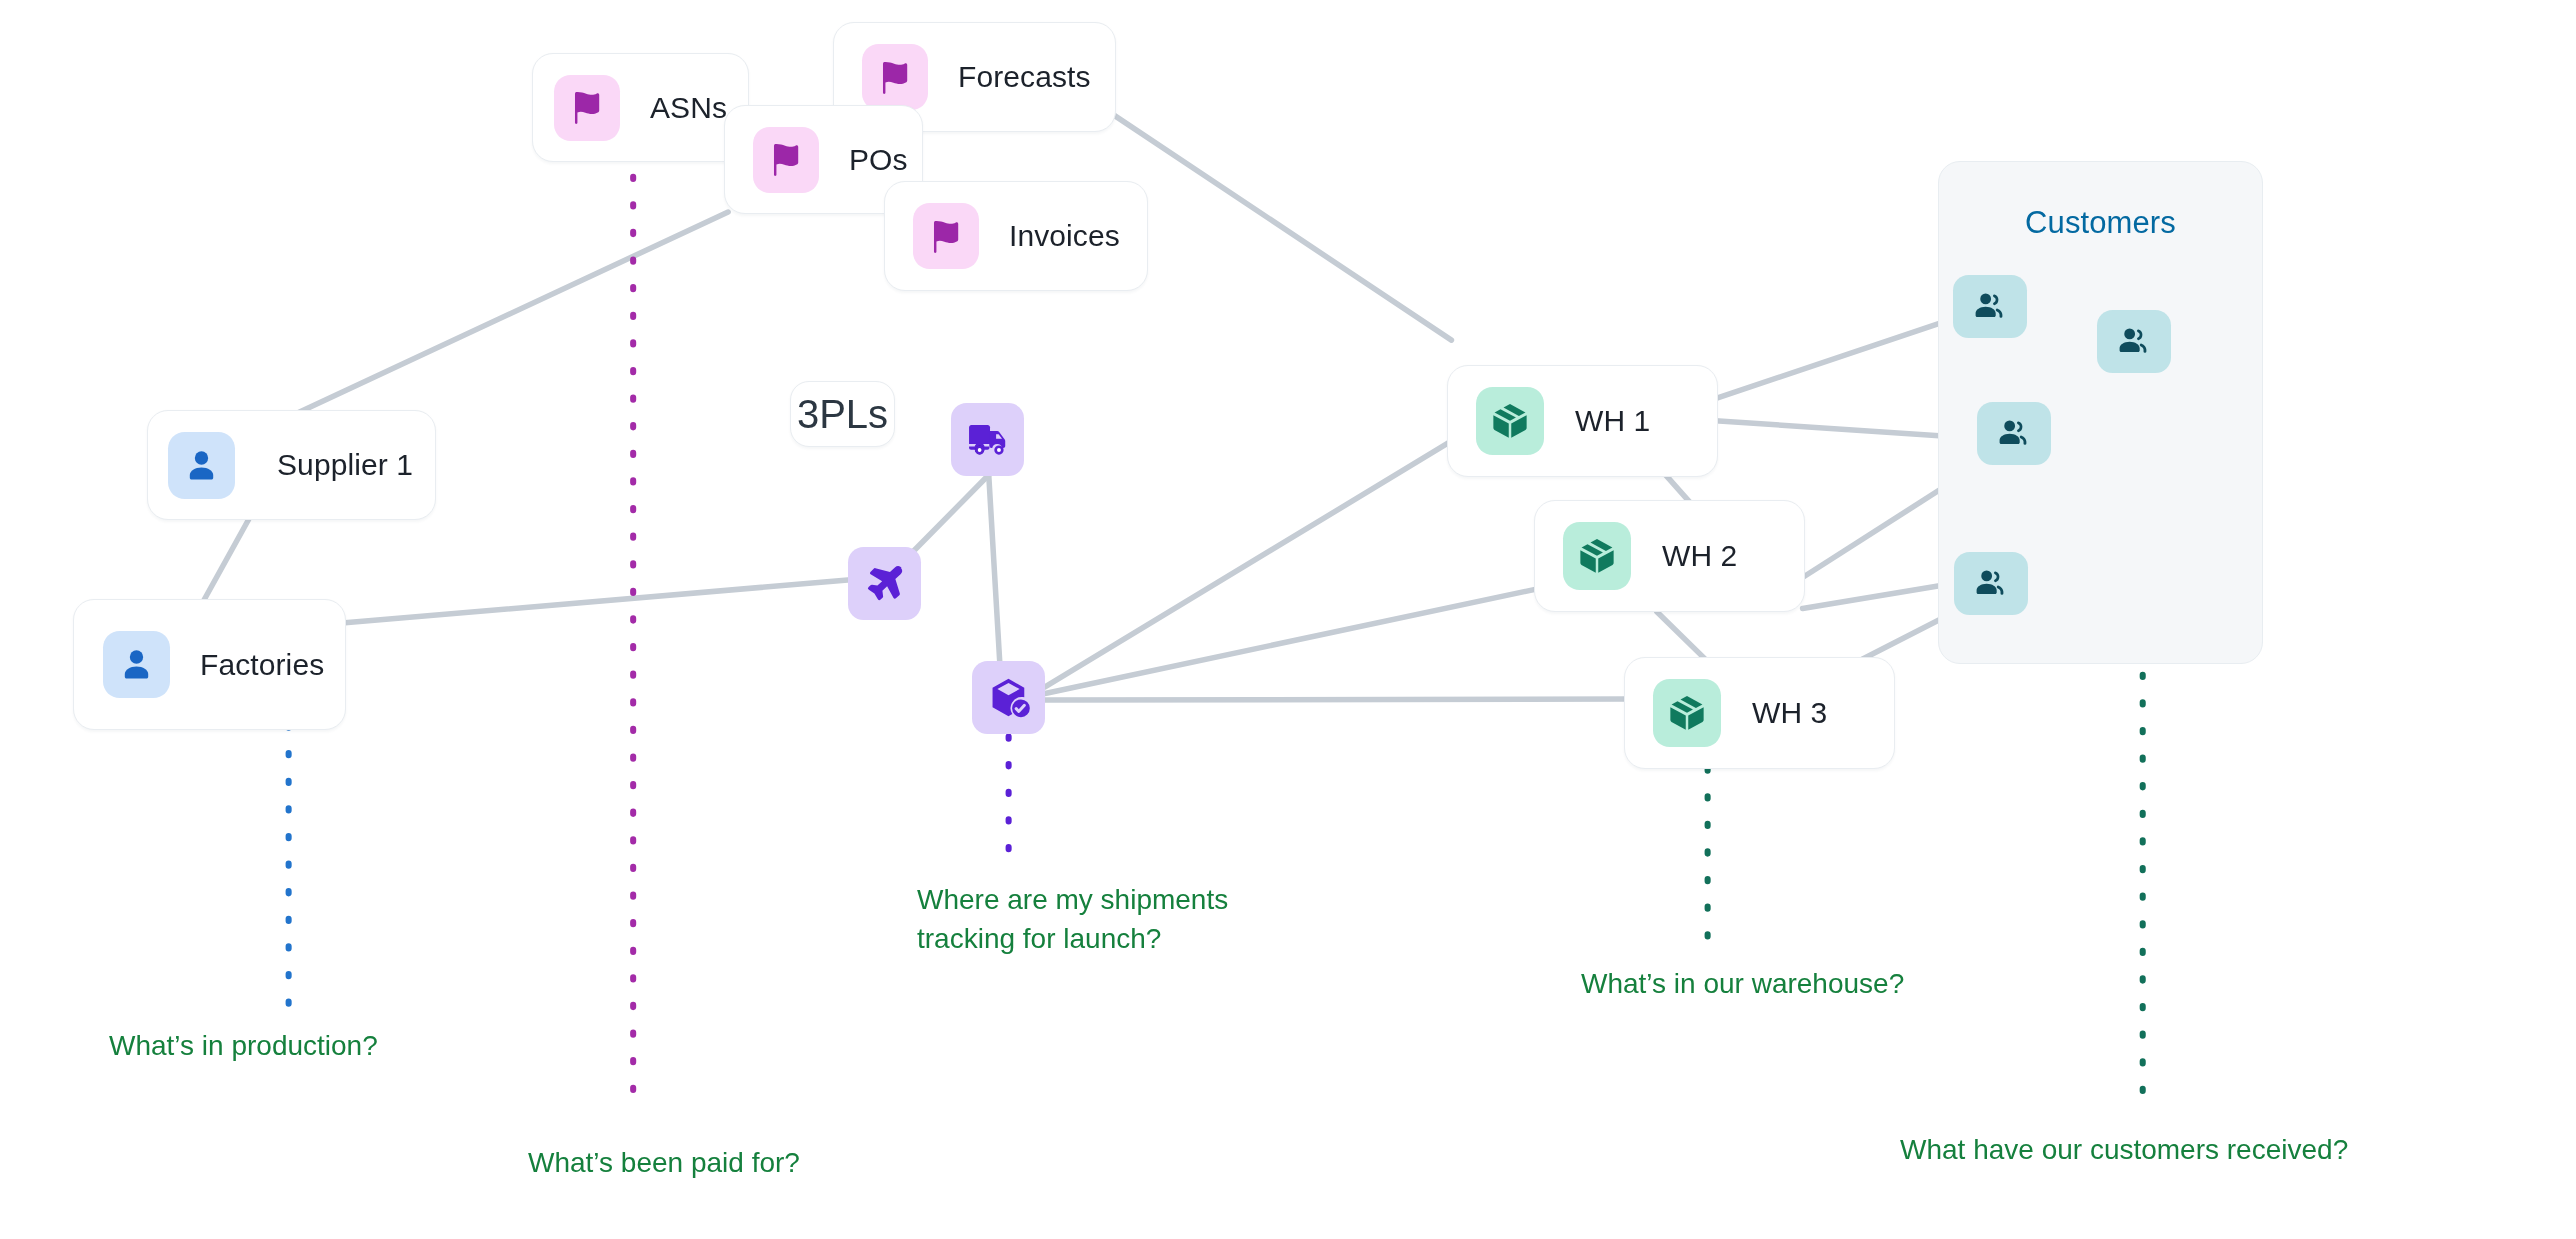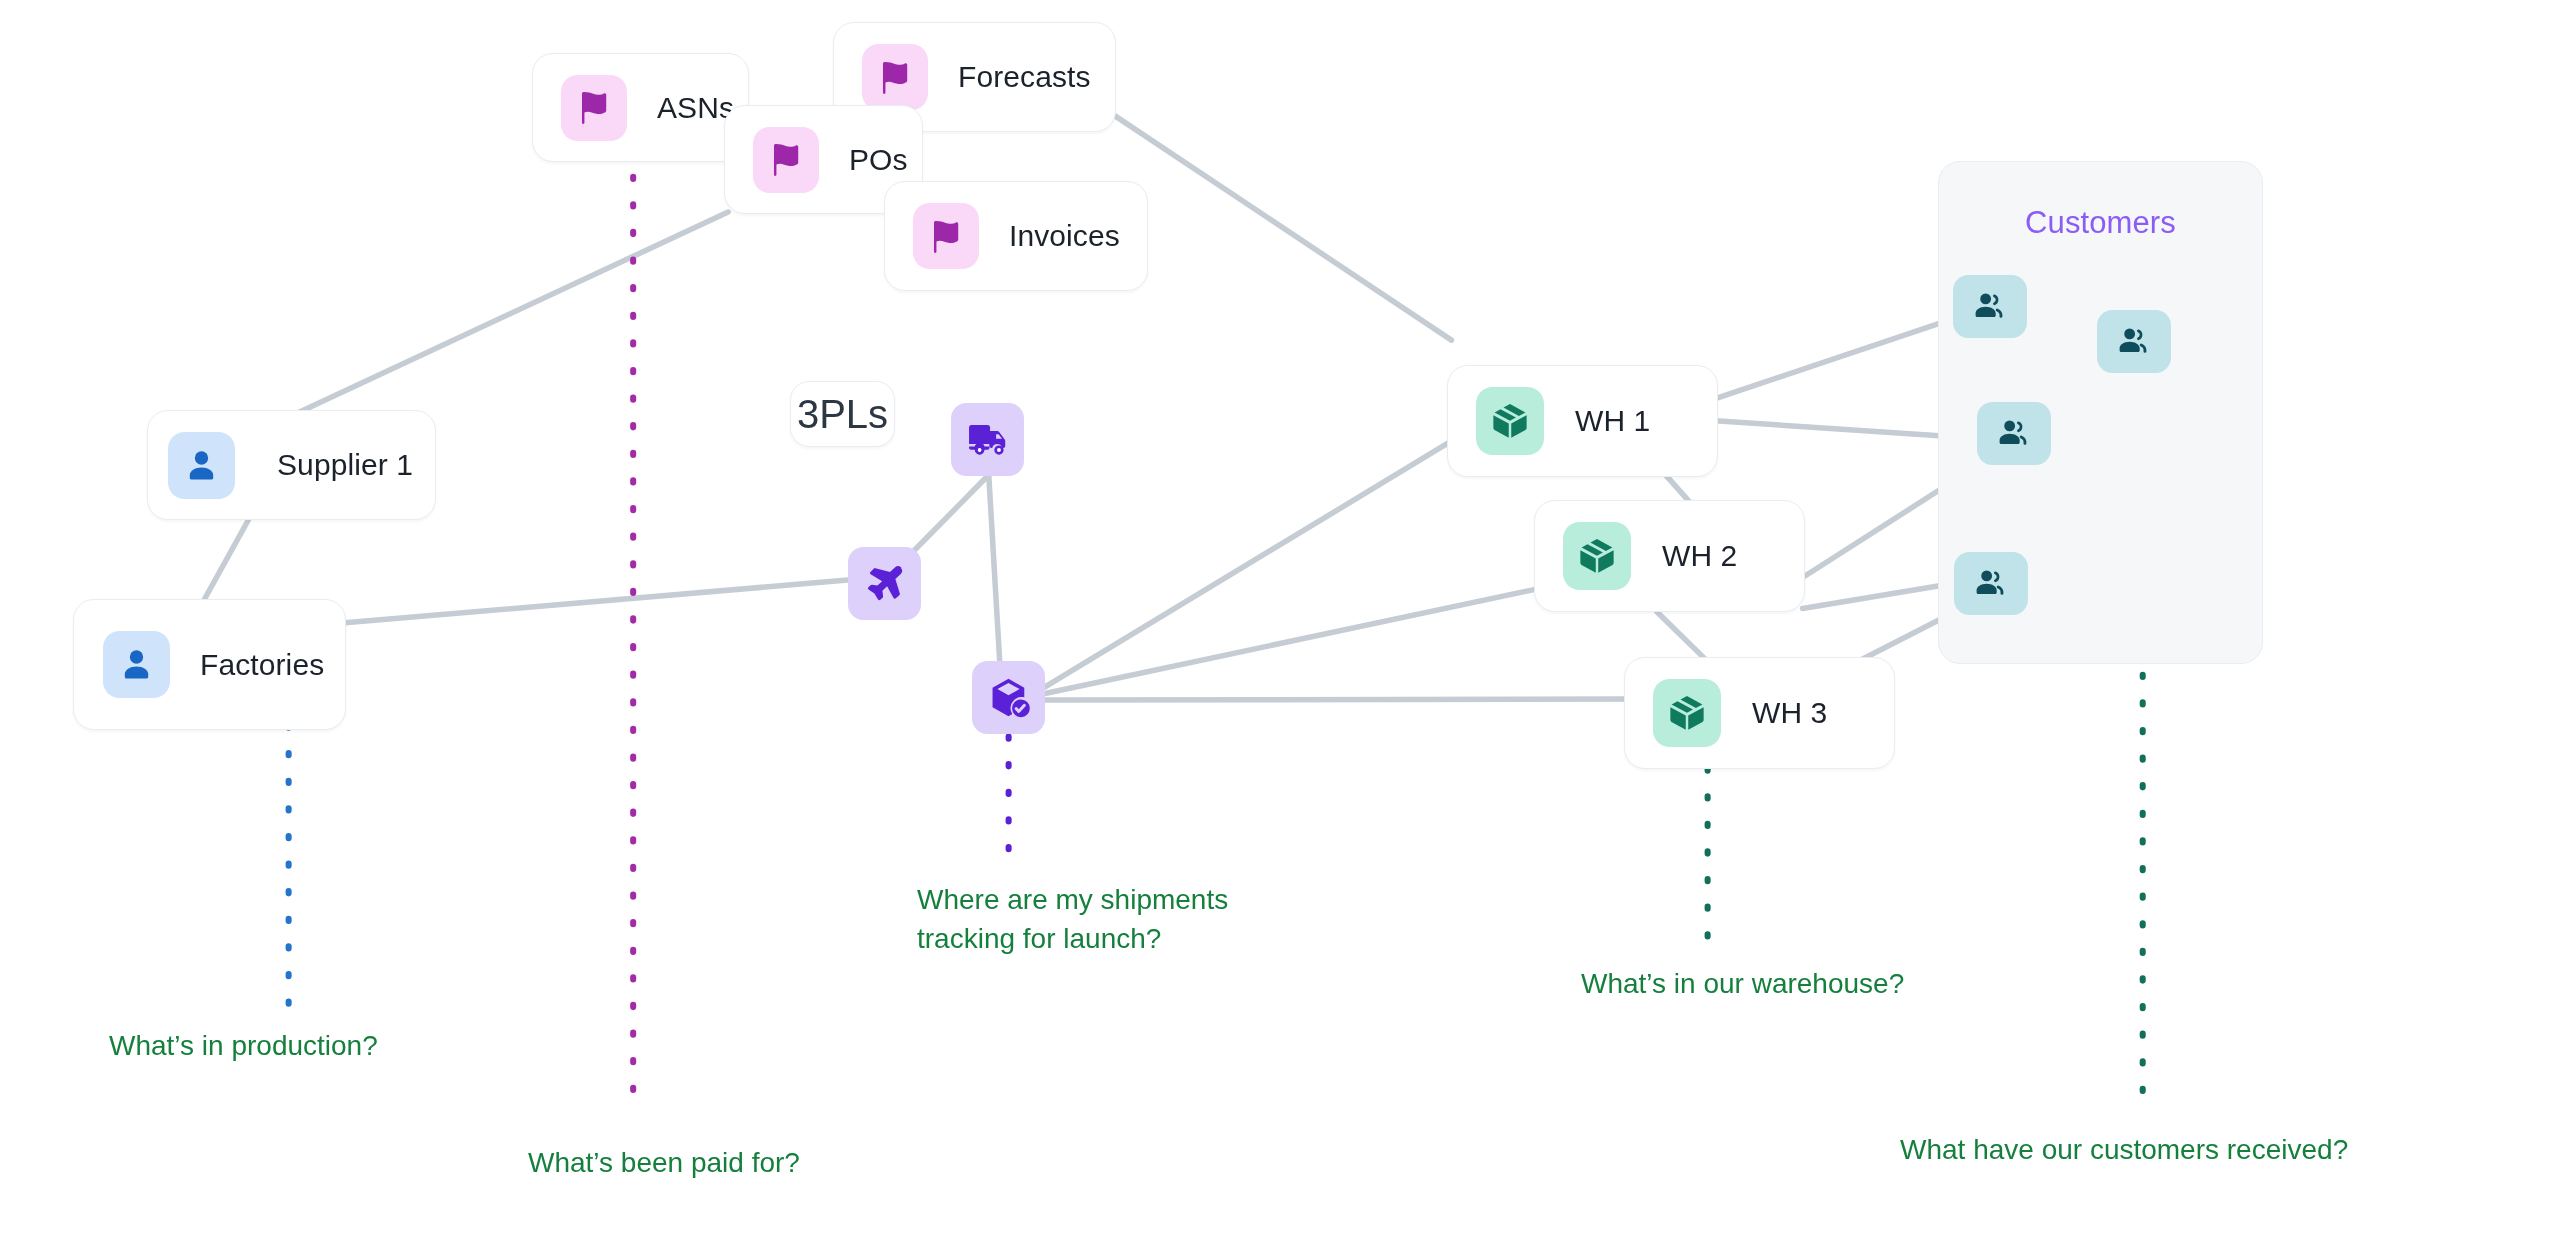--- a/index.html
+++ b/index.html
@@ -53,21 +53,21 @@
     border-radius: 22px;
     box-sizing: border-box;
   }
   .group-title {
     position: absolute;
     width: 100%;
     top: 43px;
     text-align: center;
     font-size: 31px;
     font-weight: 400;
-    color: #8b5cf6;
+    color: #0369a1;
     letter-spacing: 0.1px;
   }
 
   
   .node-card {
     position: absolute;
     z-index: 6;
     background: #ffffff;
     border: 1.7px solid #e9edf1;
     border-radius: 21px;
@@ -168,21 +168,21 @@
       <line x1="3880" y1="672" x2="3880" y2="1976" class="divider-line" stroke="#12705A"></line>
     </svg>
 
   <div id="group-layer">
       <div class="group-box" style="left: 1938px; top: 161px; width: 325px; height: 503px; background: rgb(245, 247, 249); border-color: rgb(232, 237, 241);">
         <div class="group-title">Customers</div>
       </div>
     </div>
 
   <div id="node-layer">
-      <div class="node-card" style="left: 532px; top: 53px; width: 217px; height: 109px; padding-left: 28px;">
+      <div class="node-card" style="left: 532px; top: 53px; width: 217px; height: 109px; padding-left: 21px;">
         <div class="chip" style="width: 66px; height: 66px; background: rgb(250, 216, 247); border-radius: 16.6px; margin-right: 30px;">
           <svg xmlns="http://www.w3.org/2000/svg" viewBox="0 0 24 24" width="39" height="39" class="glyph" fill="#9C27A8">
             <path d="M5.2 2.6c-.5 0-.9.4-.9.9v17.9c0 .4.3.7.75.7s.75-.3.75-.7v-6.3c1.6-.7 3-.5 4.9.1 2.2.7 4.8 1.5 8-.35.3-.17.5-.5.5-.85V4.2c0-.75-.8-1.2-1.45-.82-2.5 1.4-4.4.8-6.6.1-2.1-.66-4.4-1.38-7-.88z"></path>
           </svg>
         </div>
         <span class="node-label">ASNs</span>
       </div>
       <div class="node-card" style="left: 833px; top: 22px; width: 283px; height: 110px; padding-left: 28px;">
         <div class="chip" style="width: 66px; height: 66px; background: rgb(250, 216, 247); border-radius: 16.6px; margin-right: 30px;">
           <svg xmlns="http://www.w3.org/2000/svg" viewBox="0 0 24 24" width="39" height="39" class="glyph" fill="#9C27A8">

